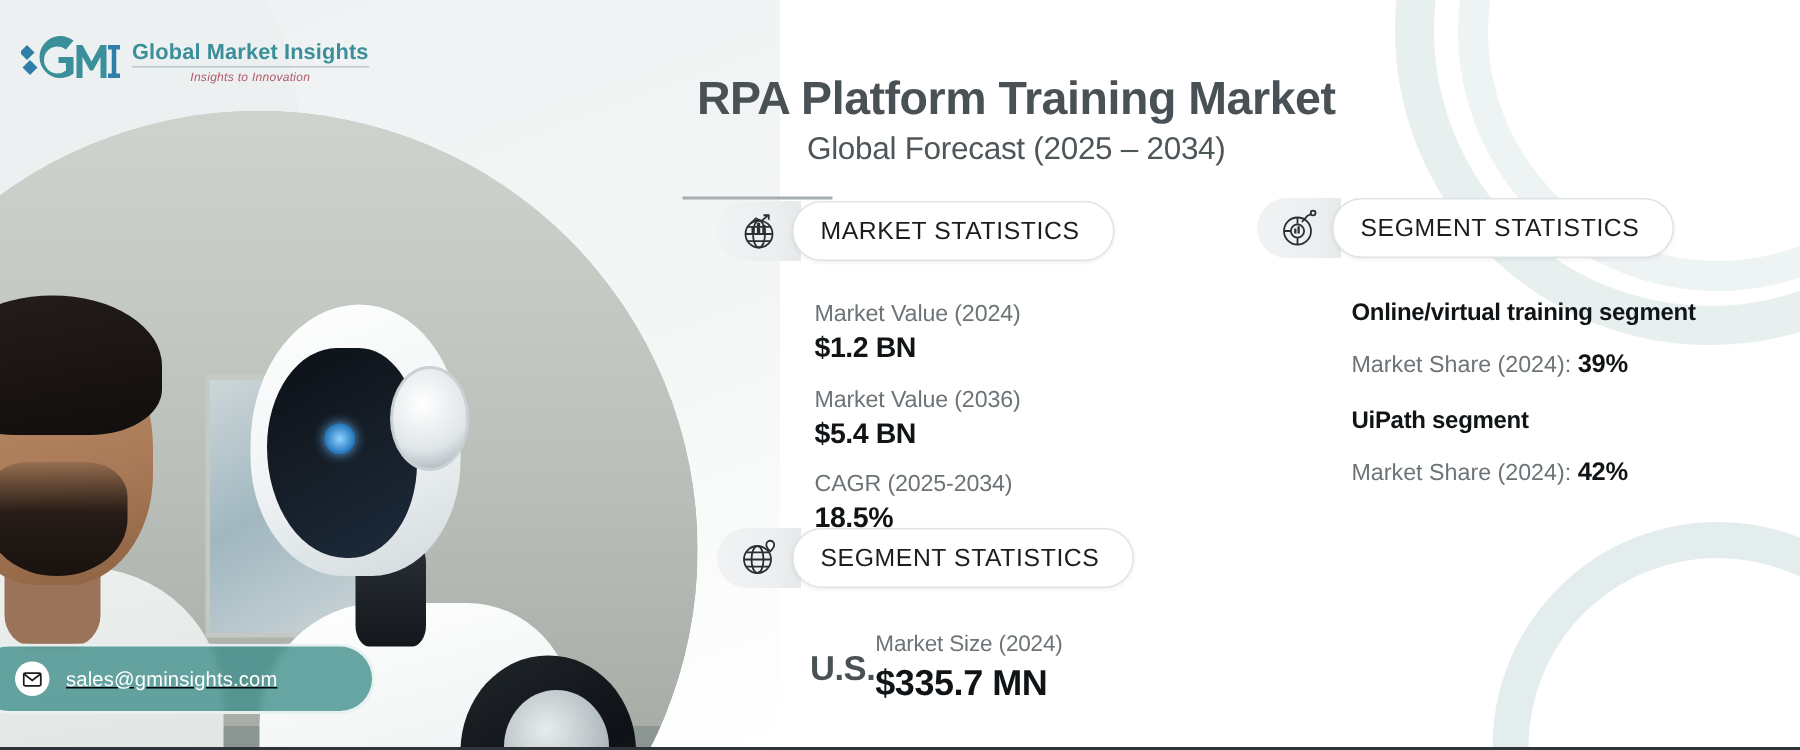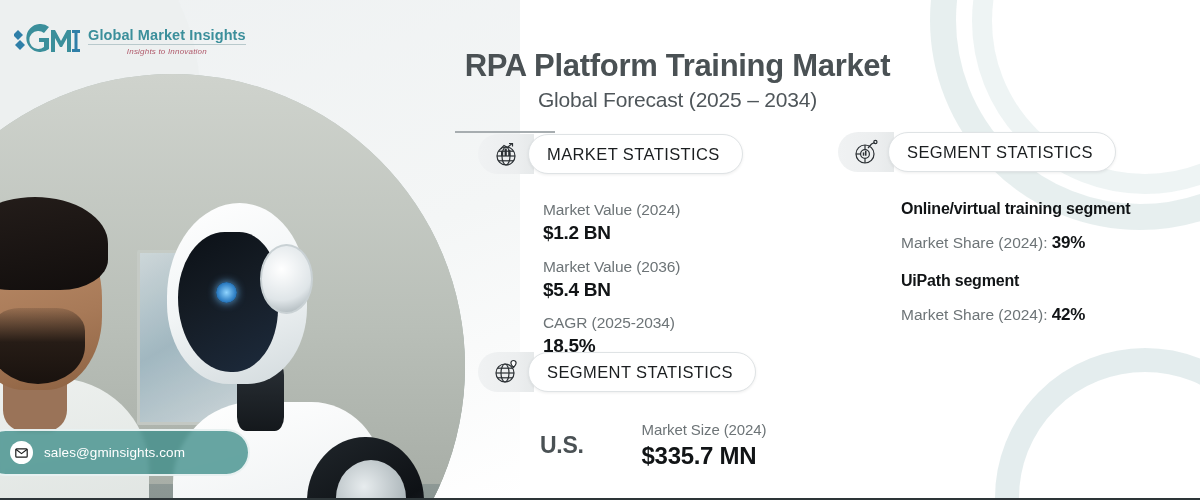--- a/index.html
+++ b/index.html
@@ -201,39 +201,39 @@
   }
   .seg-name {
     font-size:16px; font-weight:bold; color:#111416;
     letter-spacing:-.2px; line-height:1.35;
   }
   .seg-share {
     font-size:15.5px; color:#6d7477; line-height:1.4; margin-bottom:16px;margin-top:11px;
   }
   .seg-share b { color:#111416; font-size:17px; letter-spacing:-.2px; }
 
-  .country-row { display:flex; align-items:flex-start; gap:58px; }
+  .country-row { display:flex; align-items:flex-start; }
   .country-name {
     font-size:23px; font-weight:bold; color:#4a5154; letter-spacing:-.3px;
     padding-top:12px;
   }
   .country-metric .stat-label { font-size:15px; }
   .country-metric .stat-value { font-size:24px; margin-bottom:0; }
 
   
   .contact {
     position:absolute; left:-18px; bottom:22px;
     width:268px; padding:10px 12px 10px 26px;
     background:rgba(62,141,137,.78);
     border:2px solid rgba(255,255,255,.85);
     border-radius:28px;
     display:flex; flex-direction:column; gap:7px;
     backdrop-filter:blur(2px);
   }
-  .contact-row { display:flex; align-items:center; gap:11px; }
+  .contact-row { display:flex; align-items:center; gap:11px;text-decoration:underline; }
   .contact-ico {
     width:23px; height:23px; border-radius:50%; background:#ffffff;
     display:flex; align-items:center; justify-content:center; flex:0 0 auto;
   }
   .contact-txt { font-size:13.5px; color:#ffffff; letter-spacing:.1px; }
 </style>
 </head>
 <body>
 
 <div id="infographic">

